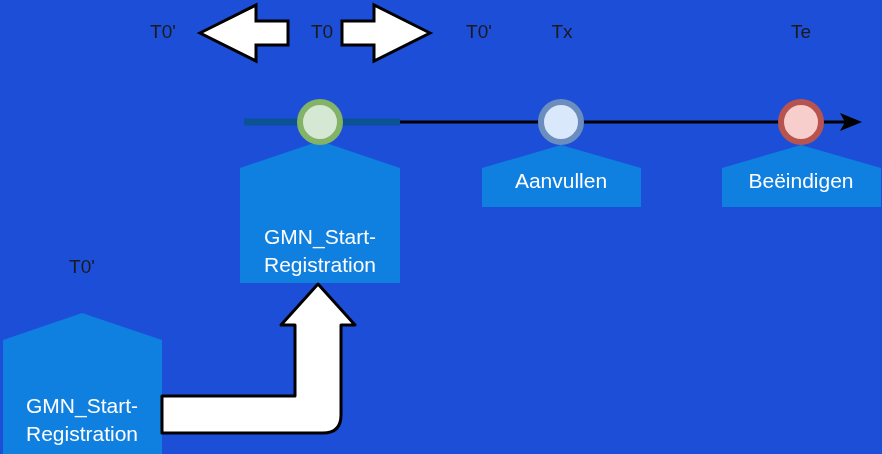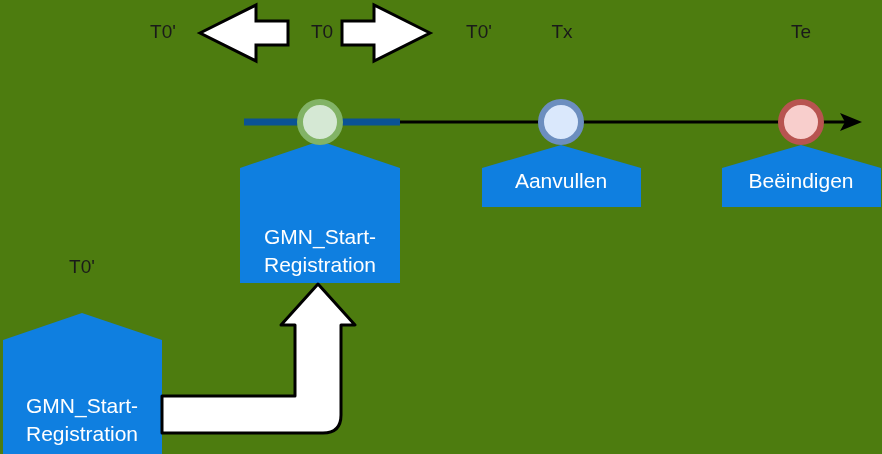--- a/index.html
+++ b/index.html
@@ -7,21 +7,21 @@
     padding: 0;
     background: #ffffff;
   }
   body {
     font-family: "Liberation Sans", sans-serif;
   }
   #diagram-root {
     position: relative;
     width: 882px;
     height: 454px;
-    background: #4d7c0f;
+    background: #1d4ed8;
     overflow: hidden;
   }
   #diagram-svg {
     position: absolute;
     left: 0;
     top: 0;
   }
   .tick-label {
     font-family: "Liberation Sans", sans-serif;
     font-size: 19px;

